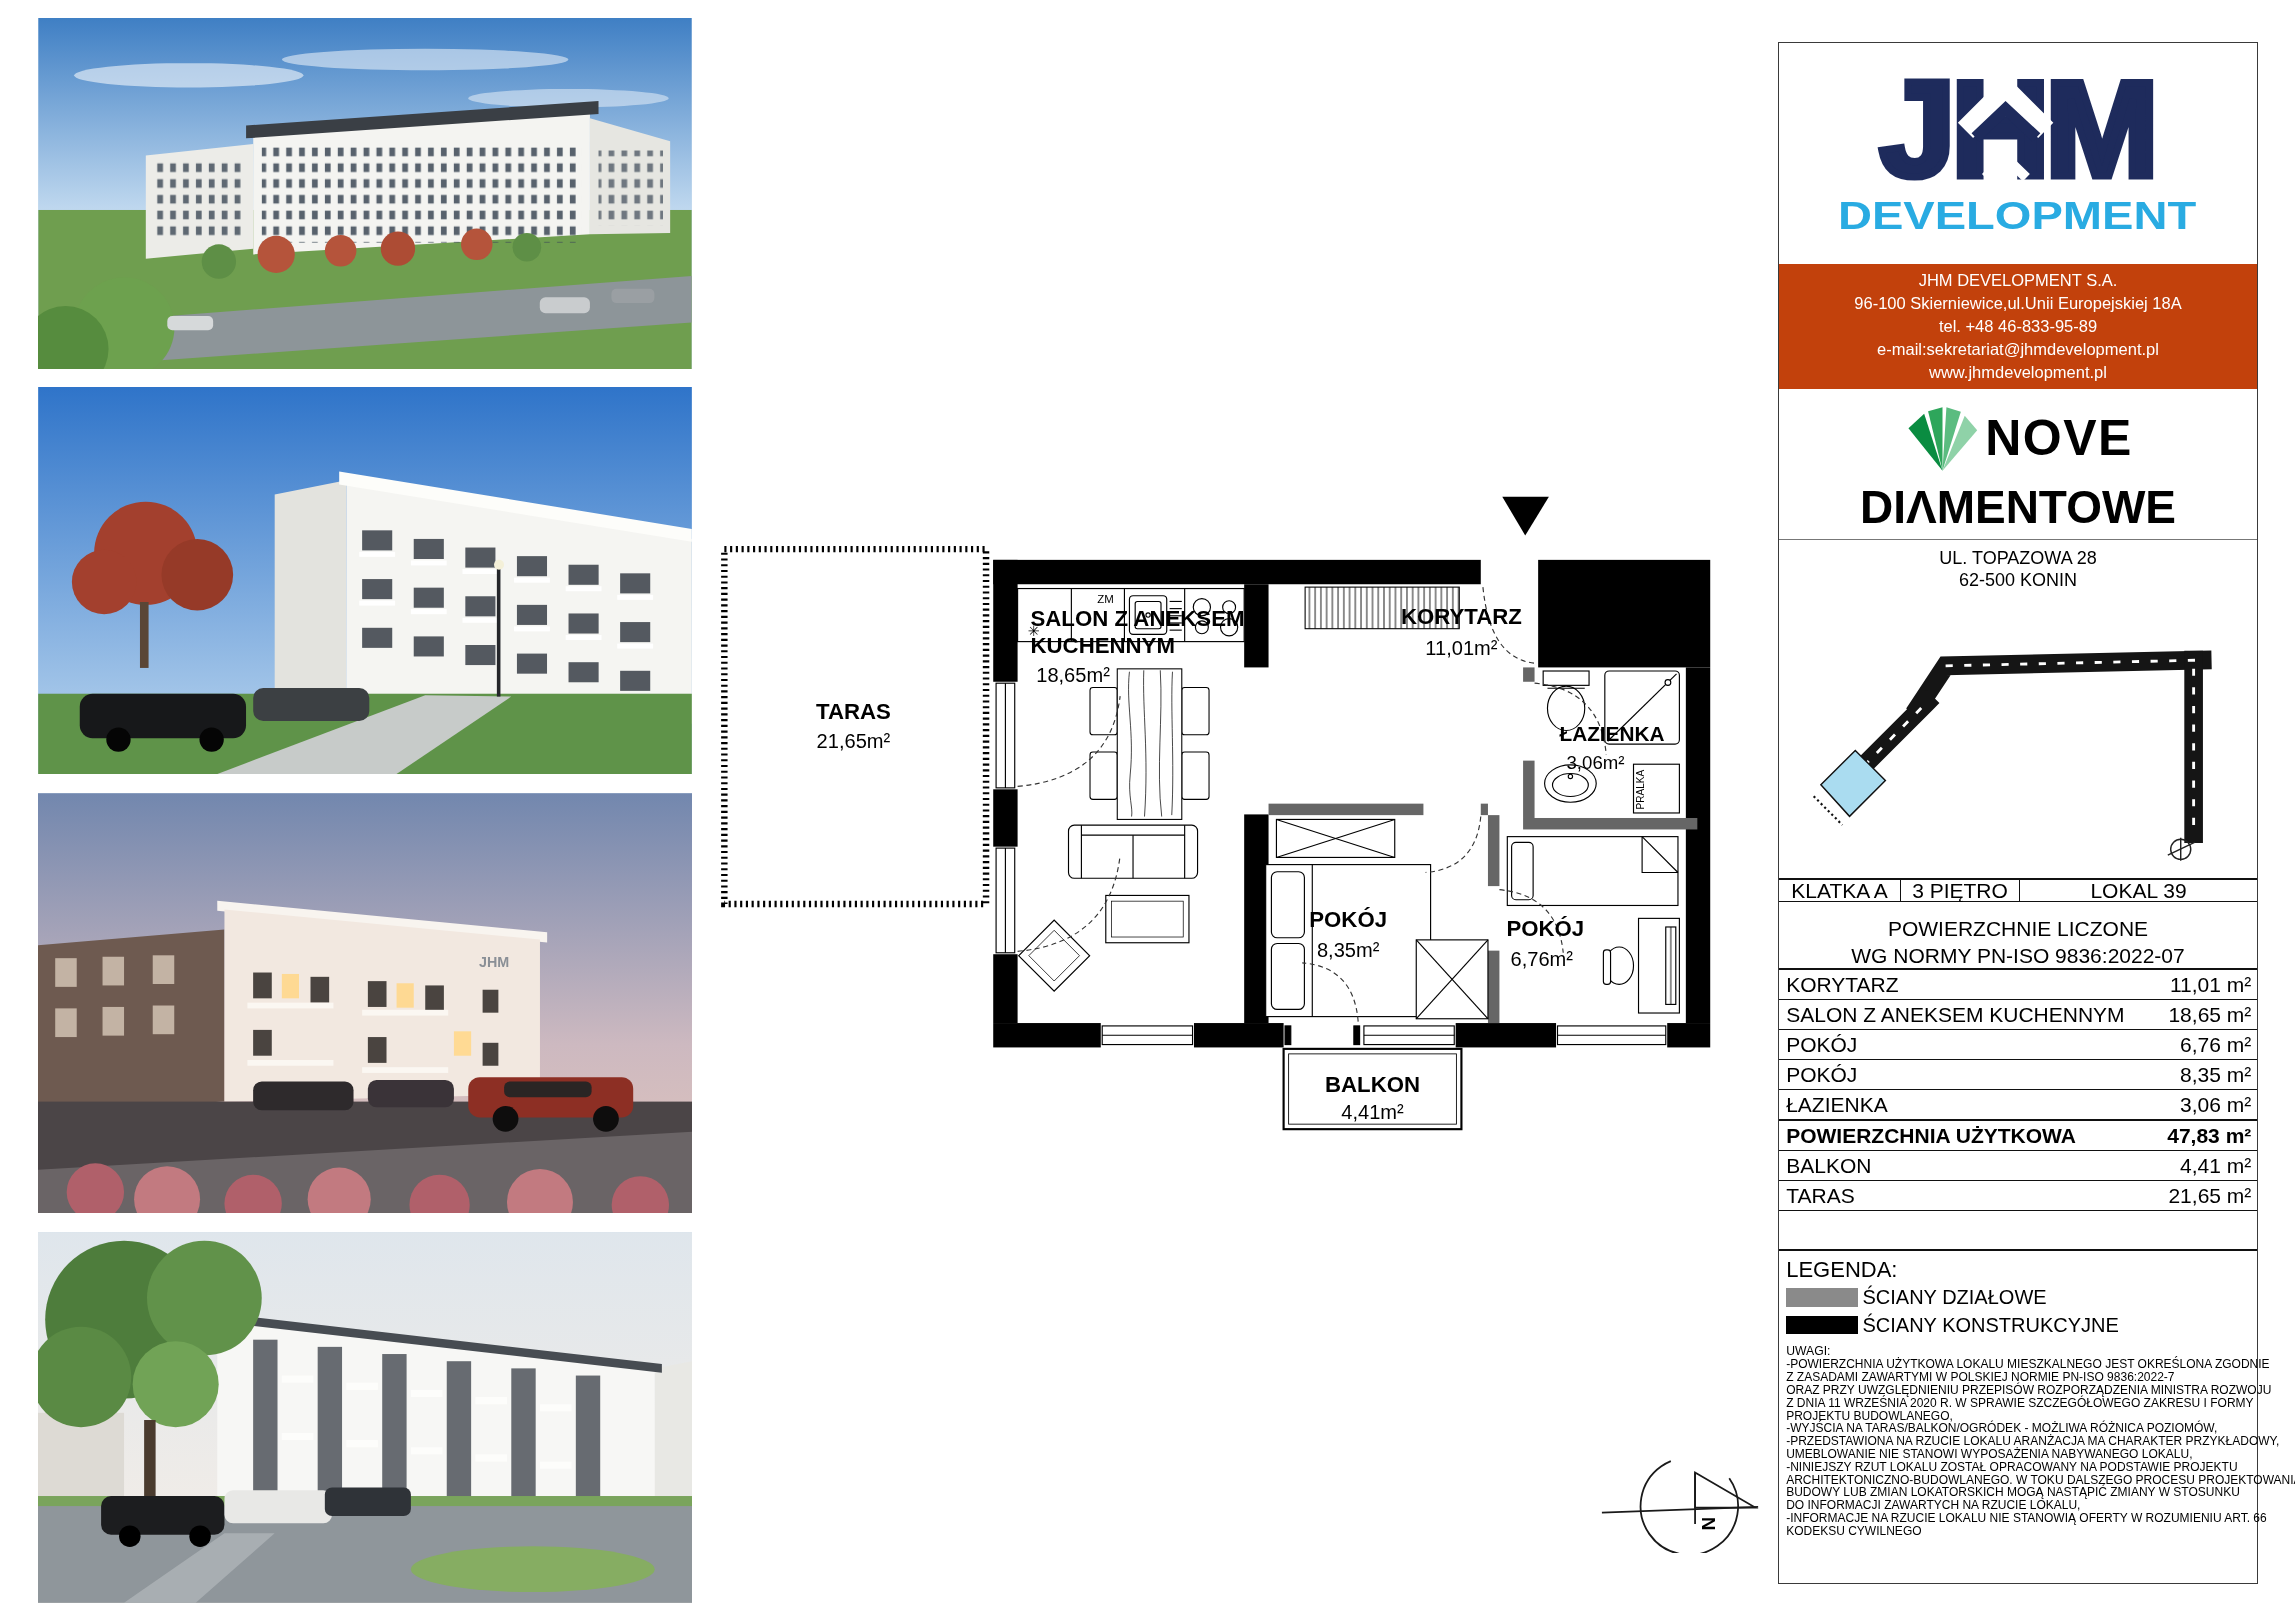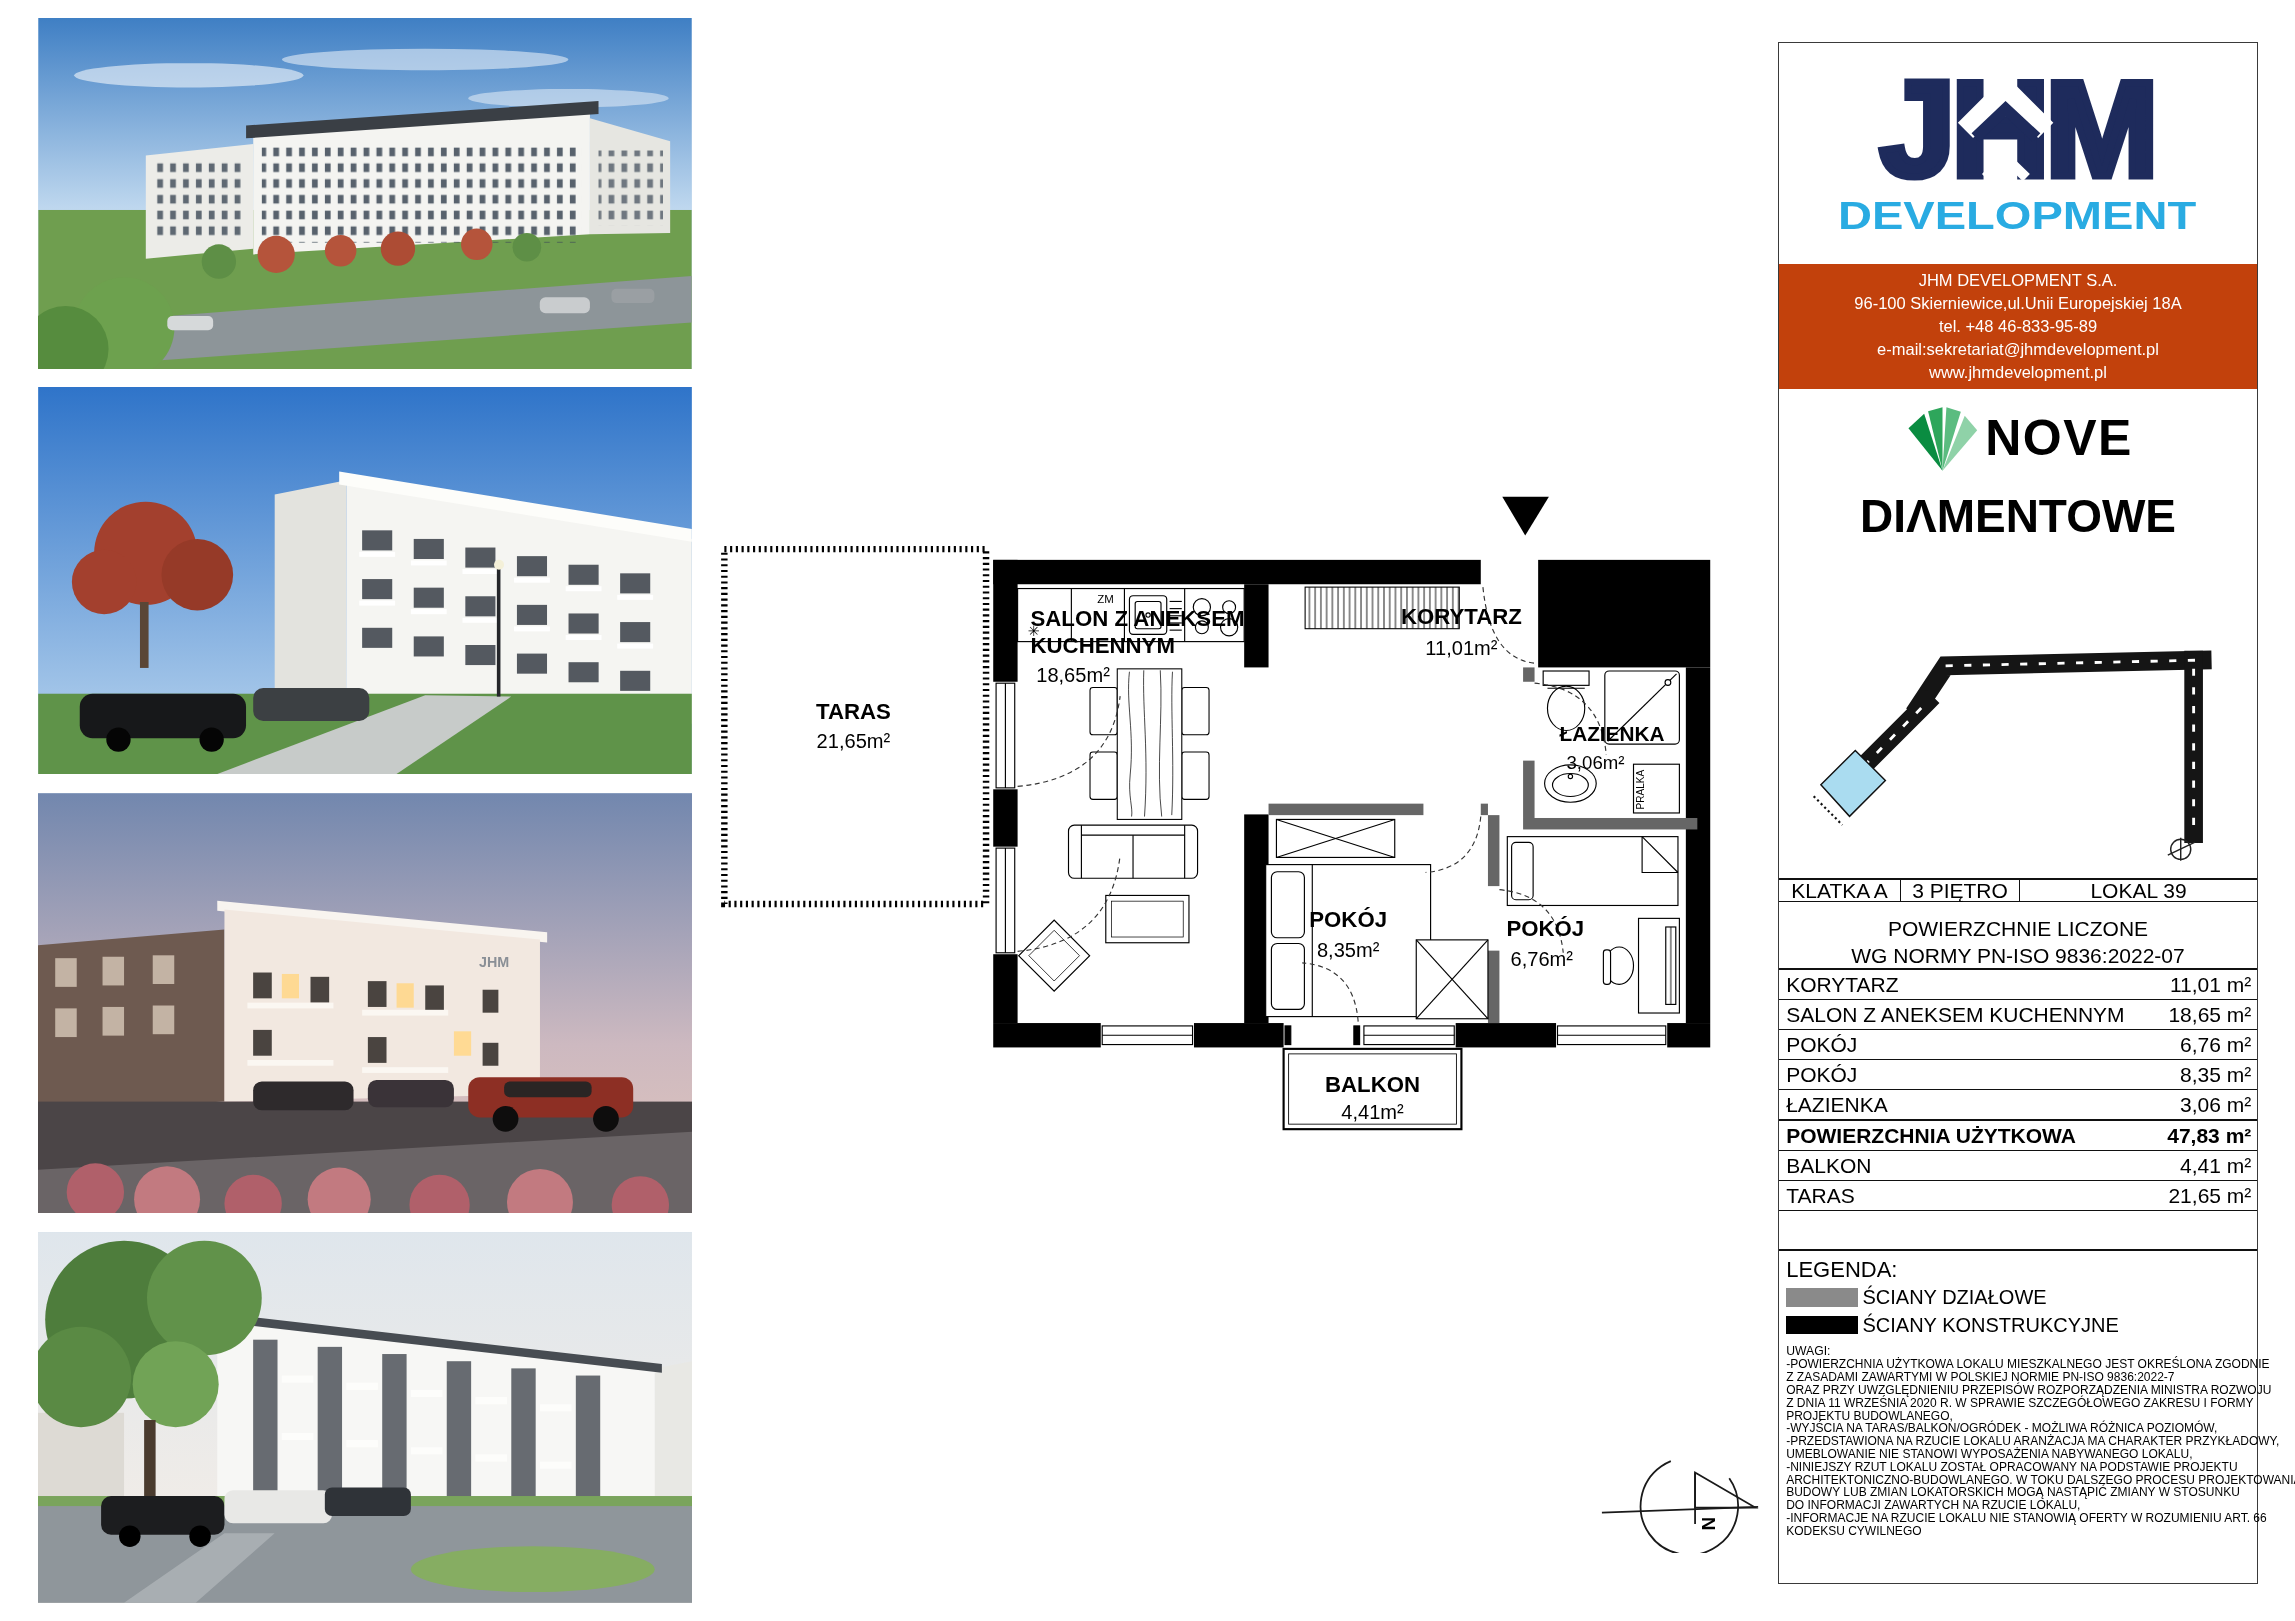--- a/index.html
+++ b/index.html
@@ -13,21 +13,21 @@
   #plan{left:710px;top:488px;}
   
   #rightcol{left:1778px;top:42px;width:478px;height:1540px;border:1.4px solid #3a3a3a;background:#fff;}
   .rc{position:absolute;left:0;width:100%;box-sizing:border-box;}
   #logoBox{top:0;height:221px;display:flex;align-items:center;justify-content:center;}
   #contactBar{top:221px;height:125px;background:#c2410c;color:#fff;text-align:center;padding-top:5px;}
   .contact-line{font-size:16.5px;line-height:23px;white-space:nowrap;}
   #noveBox{top:346px;height:151px;text-align:center;}
   #noveRow{display:flex;align-items:center;justify-content:center;gap:3px;margin-top:13px;}
   #noveName1{font-size:50px;font-weight:800;letter-spacing:1.4px;}
-  #noveName2{font-size:46px;font-weight:800;letter-spacing:0px;margin-top:15px;}
+  #noveName2{font-size:46px;font-weight:800;letter-spacing:0px;margin-top:6px;}
   #addressBox{top:496px;height:57px;border-top:1.4px solid #777;text-align:center;padding-top:7.2px;}
   .addr-line{font-size:18px;line-height:22px;}
   #siteplanBox{top:554px;height:281px;}
   #klatkaRow{top:835px;height:24px;border-top:2.2px solid #111;border-bottom:1.4px solid #111;display:flex;}
   .kcell{display:flex;align-items:center;justify-content:center;font-size:21px;}
   .kcell:nth-child(1){width:121px;border-right:1.4px solid #111;}
   .kcell:nth-child(2){width:118px;border-right:1.4px solid #111;text-align:right;}
   .kcell:nth-child(3){flex:1;}
   #theadBox{top:871px;height:56px;border-bottom:2.2px solid #111;text-align:center;font-size:21px;line-height:27px;padding-top:1.4px;}
   #areasRows{top:927px;}
@@ -472,20 +472,24 @@
         <polygon points="60,105 8,40 32,18" fill="#0a8c41"></polygon>
         <polygon points="60,105 38,14 60,8" fill="#2ea65b"></polygon>
         <polygon points="60,105 66,8 88,15" fill="#5bbc80"></polygon>
         <polygon points="60,105 94,21 113,43" fill="#8fd2a8"></polygon>
       </svg>
       <div id="noveName1">NOVE</div>
     </div>
     <div id="noveName2">DIΛMENTOWE</div>
   </div>
 
+  <div id="addressBox" class="rc">
+    <div class="addr-line">UL. TOPAZOWA 28</div>
+    <div class="addr-line">62-500 KONIN</div>
+  </div>
 
   <div id="siteplanBox" class="rc">
     <svg width="478" height="281" viewBox="0 0 666 392">
       <g stroke="#151515" stroke-width="26" fill="none" stroke-linecap="square">
         <path d="M 195 152 L 232 96 L 590 88"></path>
         <path d="M 578 88 L 578 330"></path>
         <path d="M 205 148 L 85 268"></path>
       </g>
       <g stroke="#ffffff" stroke-width="4" fill="none" stroke-dasharray="10 16">
         <path d="M 232 96 L 590 88"></path>

